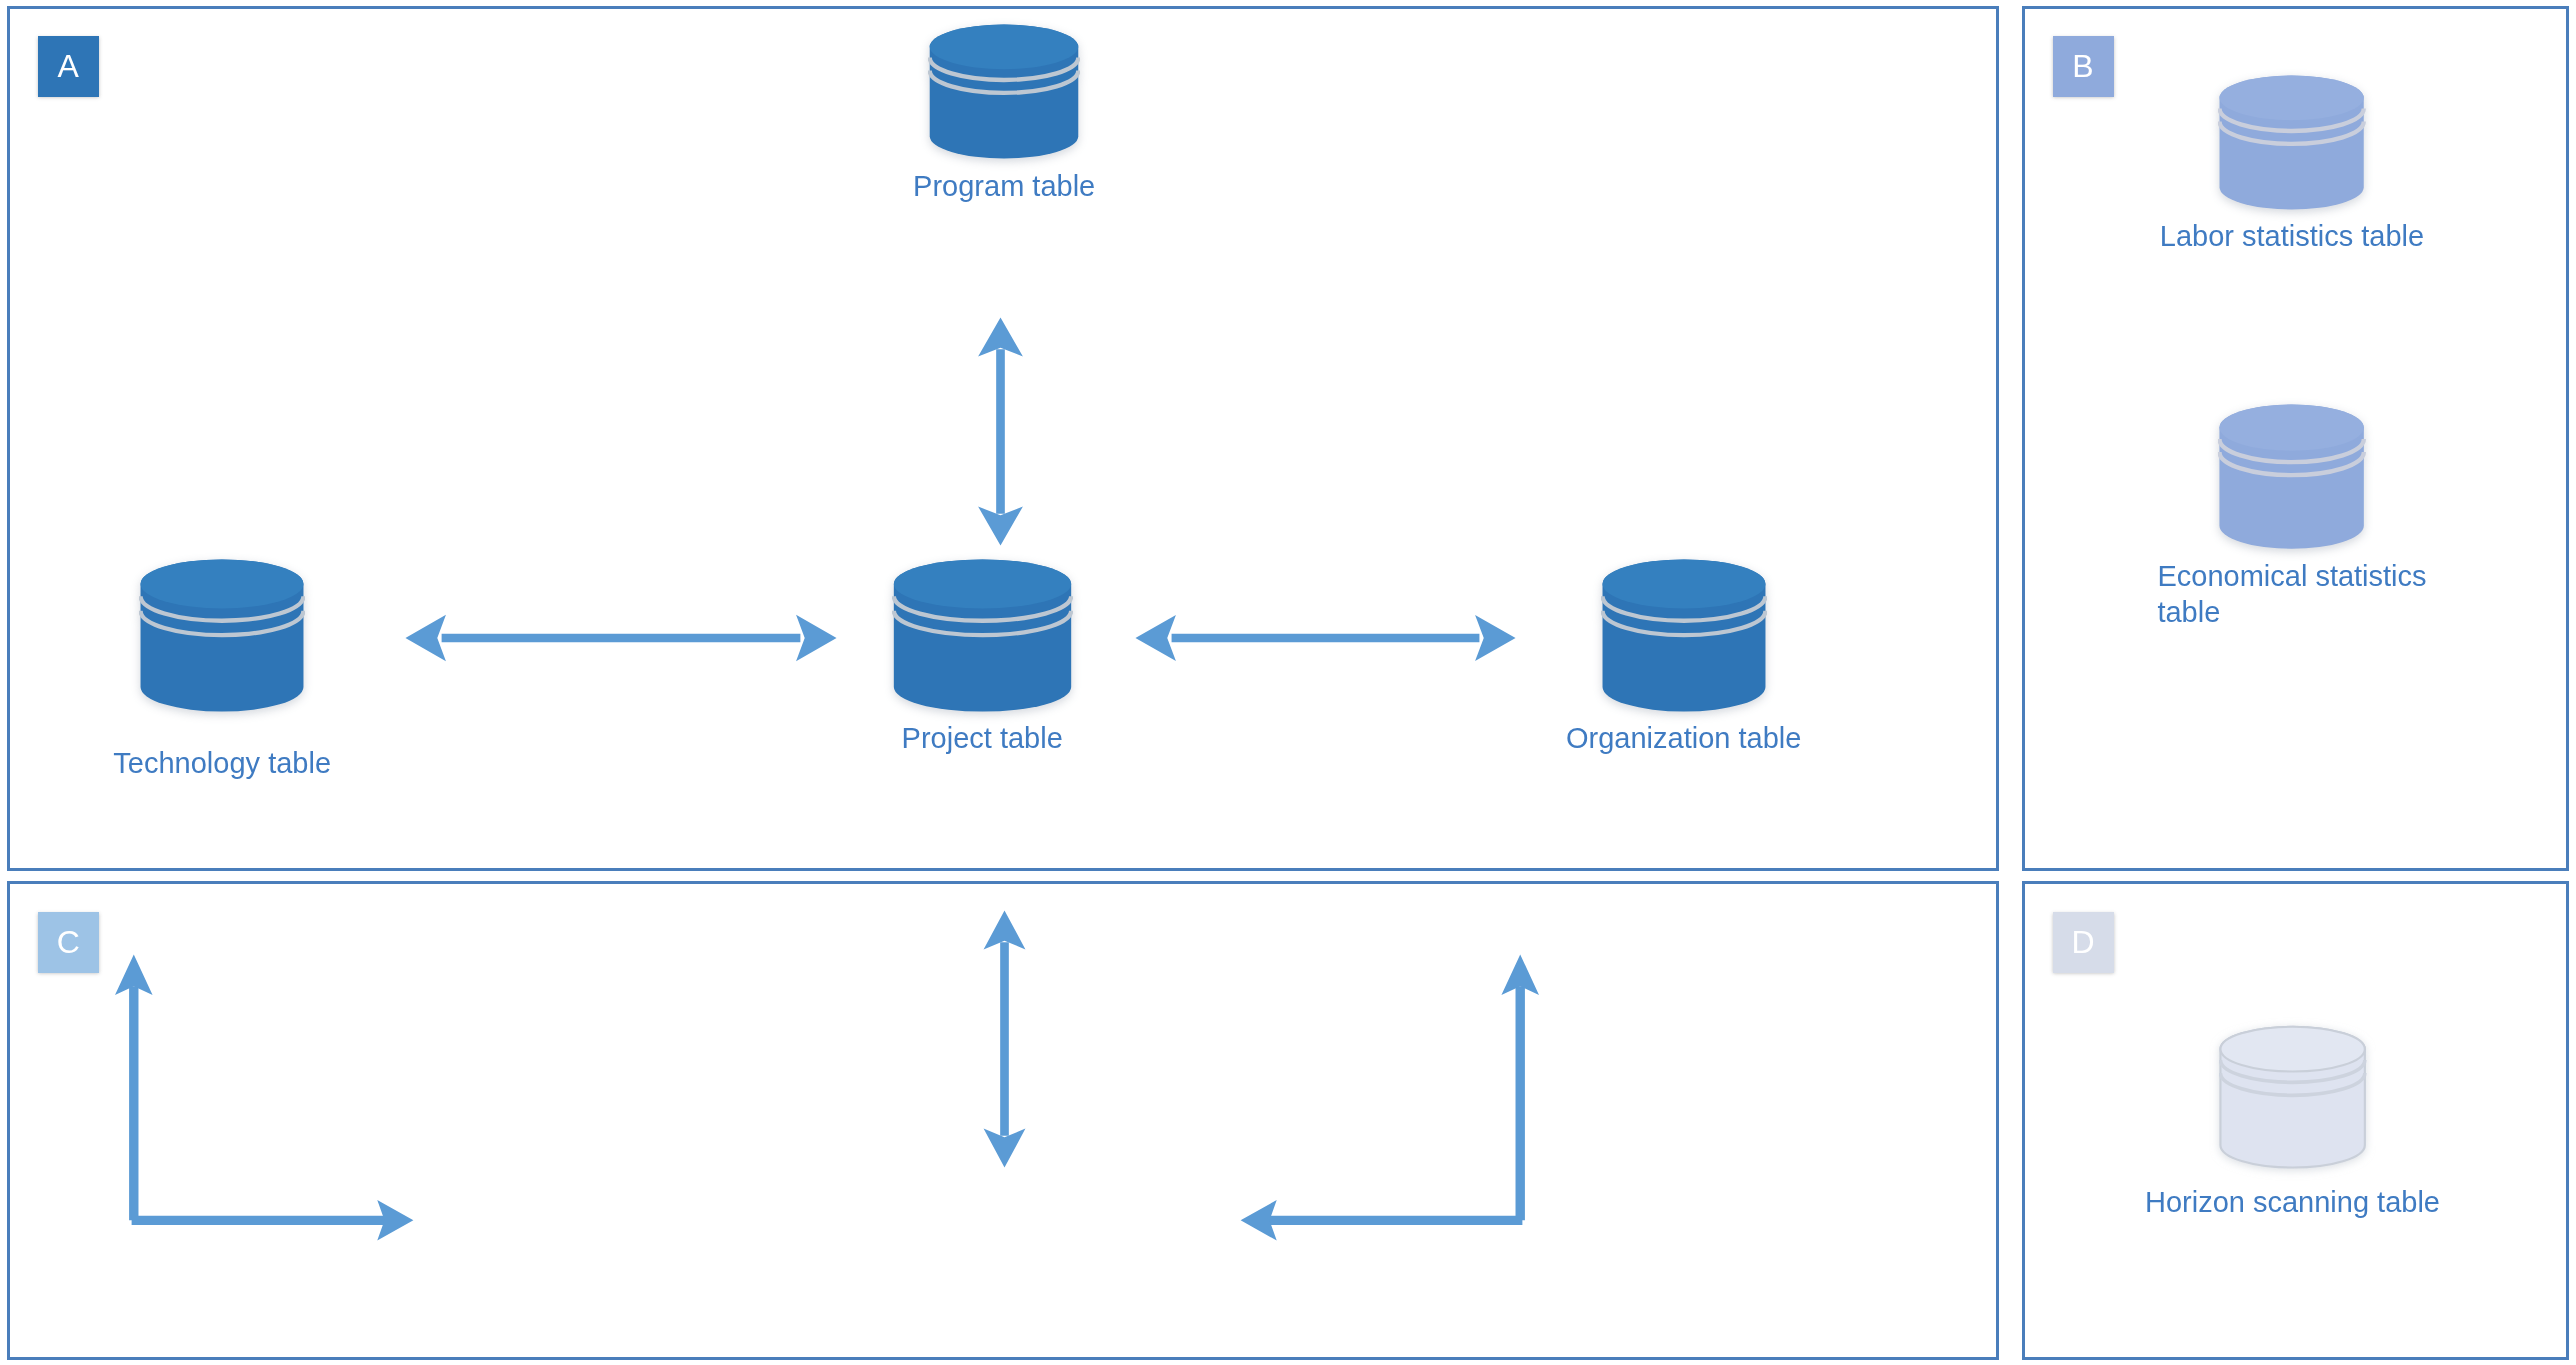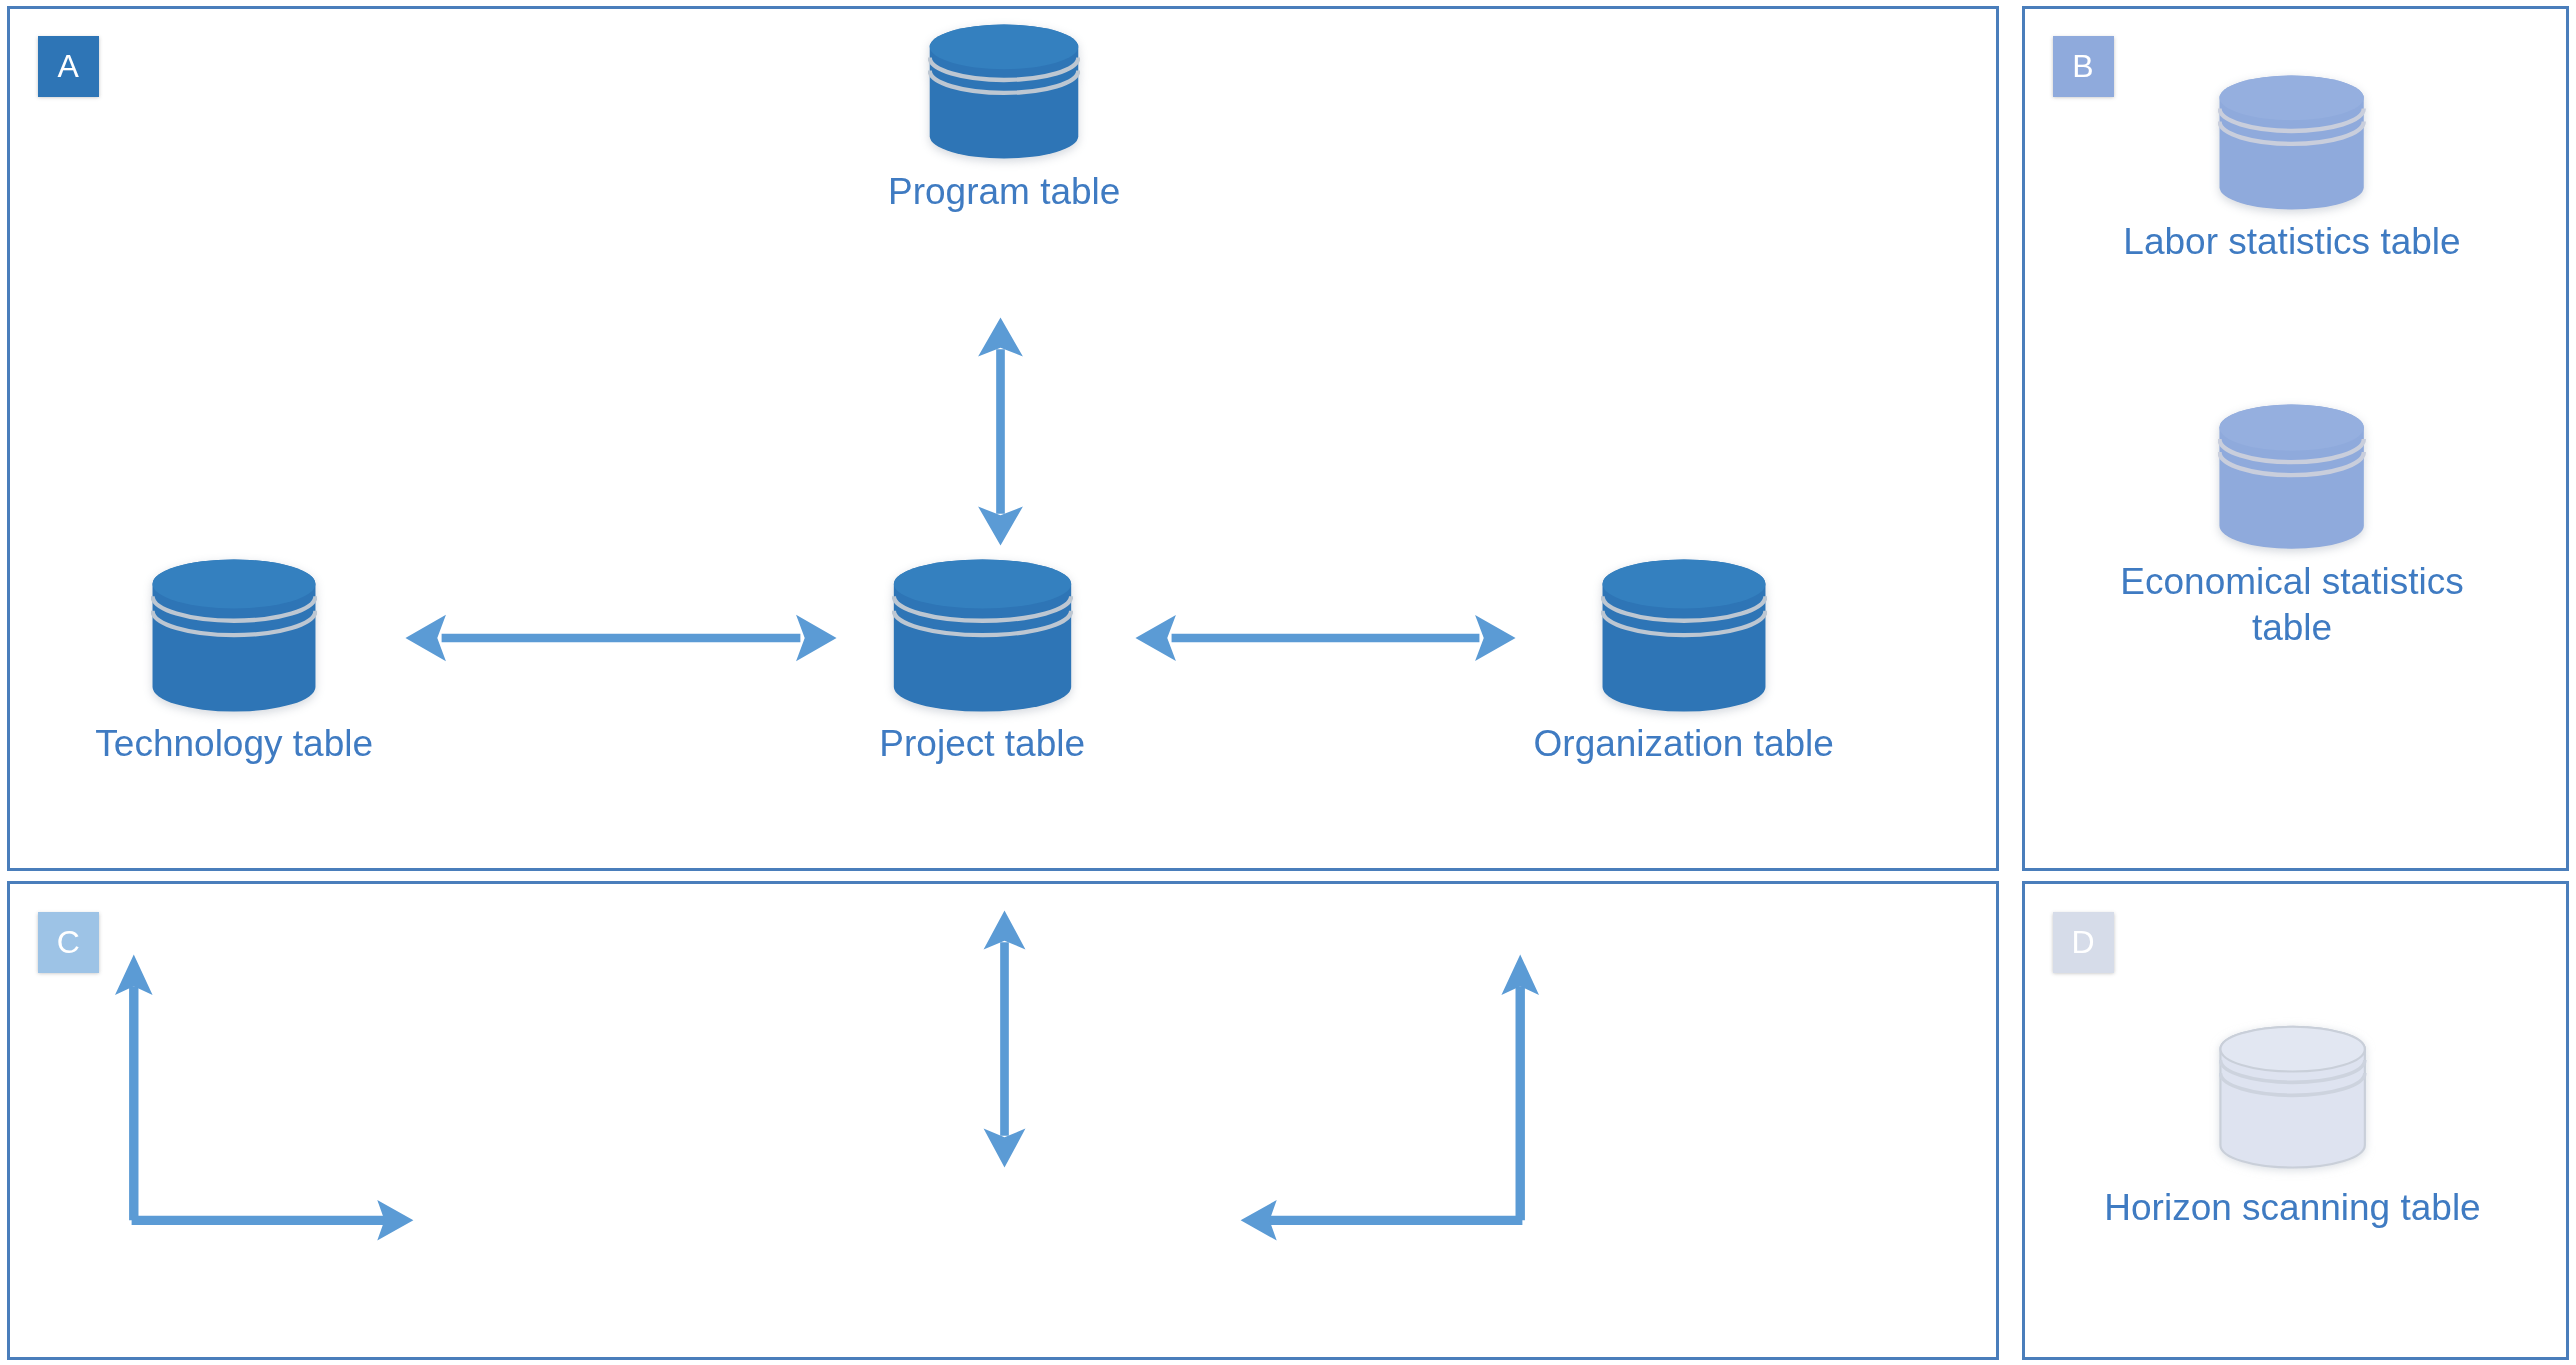--- a/index.html
+++ b/index.html
@@ -57,24 +57,23 @@
     align-items: center;
   }
   .cyl {
     position: relative;
     filter: drop-shadow(0 3.6px 5px rgba(150,160,175,0.42));
   }
   .cyl svg { display: block; }
 
   .node-label {
     margin-top: 8.7px;
-    font-size: 37px;
+    font-size: 29px;
     line-height: 1.22;
     color: #3F7BC2;
-    text-align: center;
     white-space: pre-line;
     font-family: "Liberation Sans", sans-serif;
   }
 
   
   .arrow {
     position: absolute;
   }
   .arrow svg { display: block; overflow: visible; }
 </style>
@@ -92,21 +91,21 @@
         <svg width="152" height="137" viewBox="0 0 210 190" aria-hidden="true">
           <path d="M2,33 a103,31 0 0 1 206,0 L208,157 a103,31 0 0 1 -206,0 Z" fill="#2E75B6"></path>
           <ellipse cx="105" cy="33" rx="103" ry="31" fill="#3480BF"></ellipse>
           <path d="M2,48 a103,31 0 0 0 206,0" fill="none" stroke="#BDC7D2" stroke-width="6"></path>
           <path d="M2,66 a103,31 0 0 0 206,0" fill="none" stroke="#BDC7D2" stroke-width="6"></path>
         </svg>
       </div>
       <div class="node-label">Program table</div>
     </div>
 
-    <div class="node" style="left:76px; top:549px; width:296px;">
+    <div class="node" style="left:64px; top:549px; width:296px;gap:25px;">
       <div class="cyl">
         <svg width="166" height="155" viewBox="0 0 230 215" aria-hidden="true">
           <path d="M2,36 a113,34 0 0 1 226,0 L228,179 a113,34 0 0 1 -226,0 Z" fill="#2E75B6"></path>
           <ellipse cx="115" cy="36" rx="113" ry="34" fill="#3480BF"></ellipse>
           <path d="M2,53 a113,34 0 0 0 226,0" fill="none" stroke="#BDC7D2" stroke-width="6"></path>
           <path d="M2,73 a113,34 0 0 0 226,0" fill="none" stroke="#BDC7D2" stroke-width="6"></path>
         </svg>
       </div>
       <div class="node-label">Technology table</div>
     </div>

